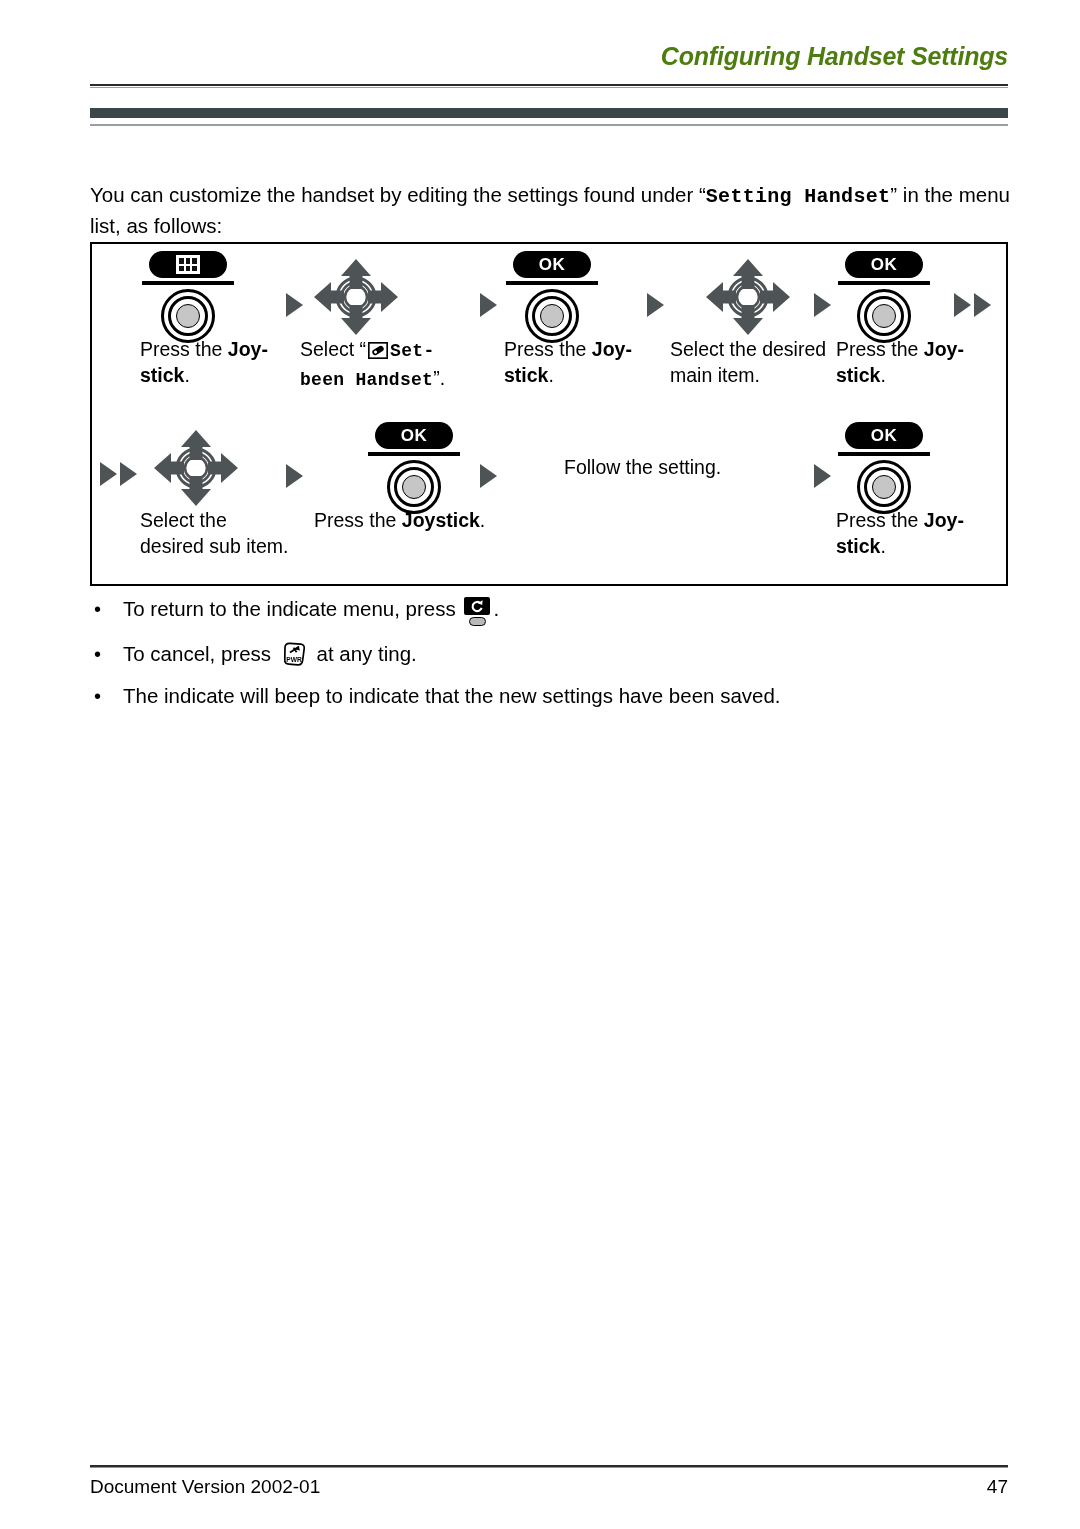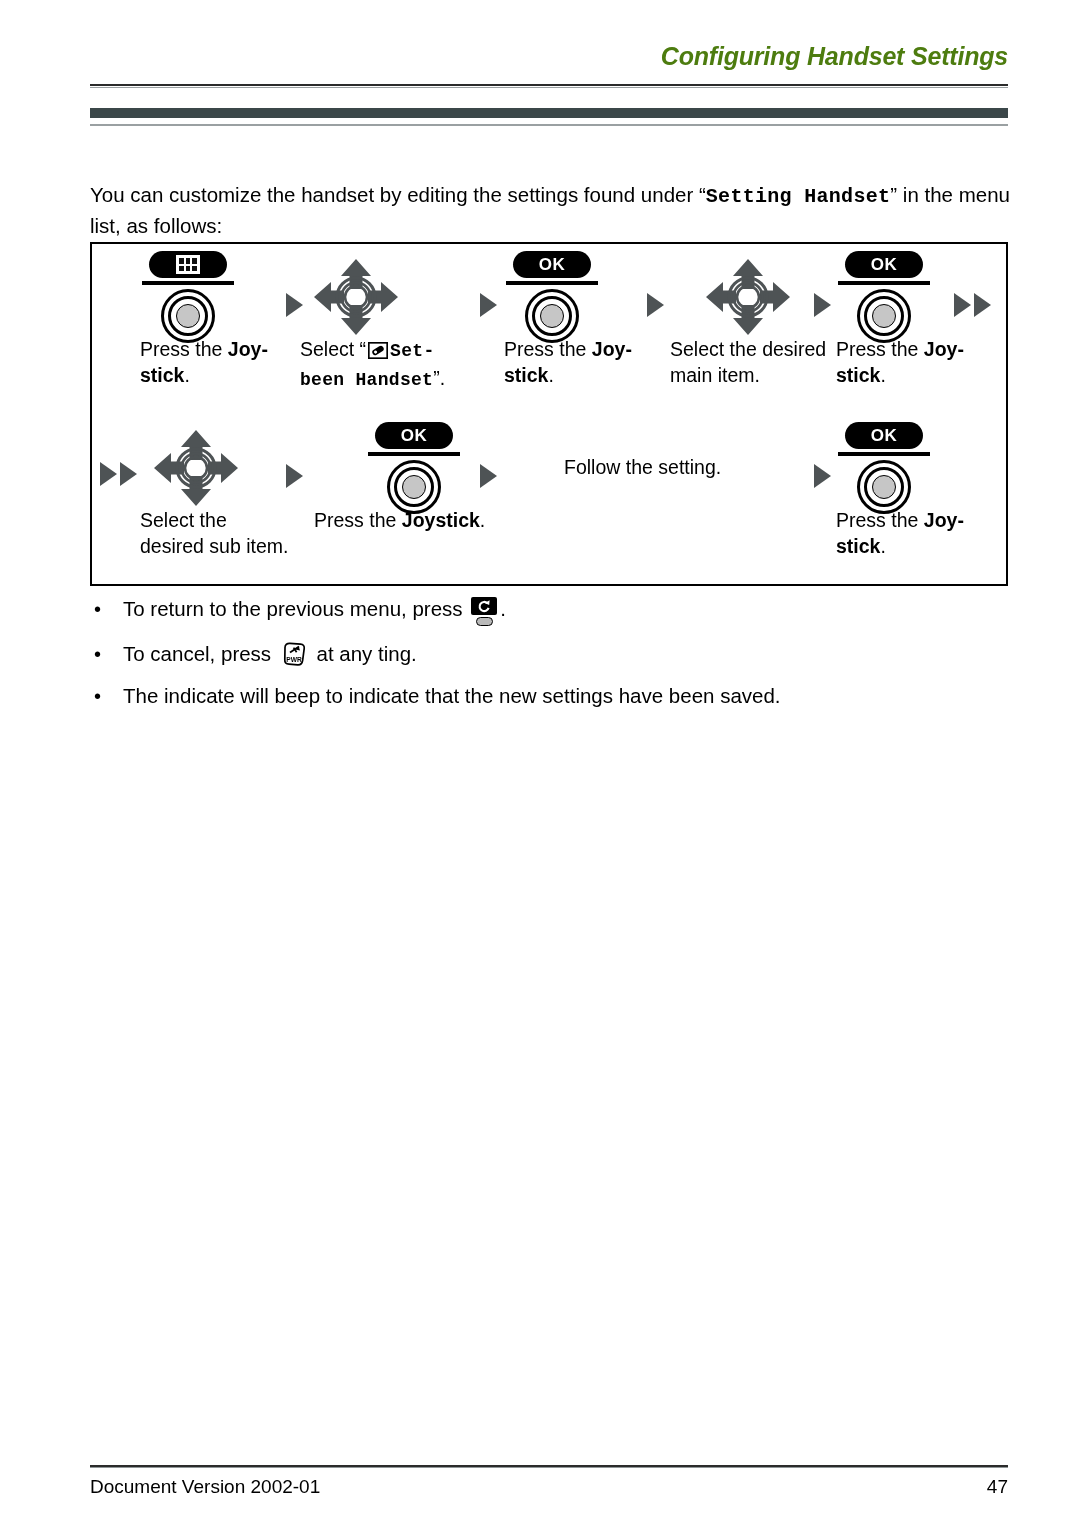--- a/index.html
+++ b/index.html
@@ -386,21 +386,21 @@
       </div>
       <div class="cap"><span>Press the </span><b>Joy-</b><br><b>stick</b><span>.</span></div>
     </div>
 
   </div>
 
   <div class="bullets">
 
     <div class="bullet">
       <span class="dot-m">•</span>
-      <span class="txt"><span>To return to the previous menu, press </span><span class="icon-back"><span class="scr">
+      <span class="txt"><span>To return to the indicate menu, press </span><span class="icon-back"><span class="scr">
               <svg width="17" height="14" viewBox="0 0 17 14">
                 <path d="M11.4 4.2 A4.6 4.6 0 1 0 12.6 8.9" fill="none" stroke="#fff" stroke-width="2.1"></path>
                 <path d="M13.6 1.2 L13.2 6.0 L8.6 4.0 Z" fill="#fff"></path>
               </svg>
             </span><span class="btn"></span></span><span>.</span></span>
     </div>
 
     <div class="bullet">
       <span class="dot-m">•</span>
       <span class="txt"><span>To cancel, press </span><span class="icon-pwr"><svg width="28" height="28" viewBox="0 0 28 28">

